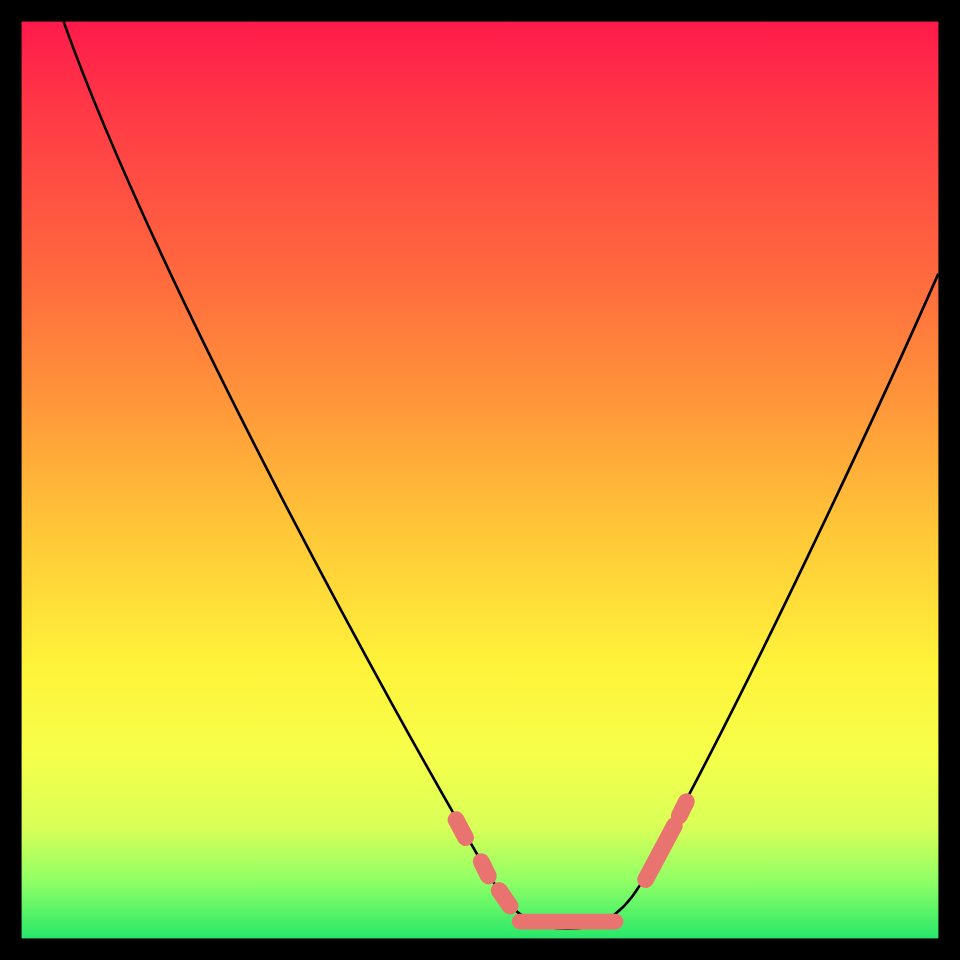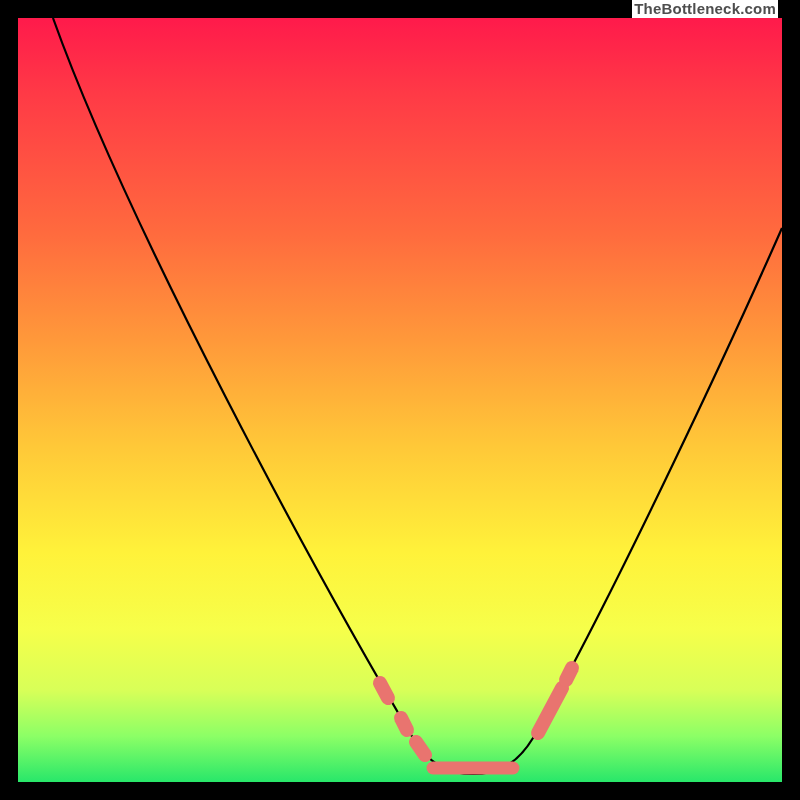--- a/index.html
+++ b/index.html
@@ -75,14 +75,13 @@
       <path fill="none" stroke="#e9746f" stroke-width="14" stroke-linecap="round" d="M 362 665 L 370 680"></path>
       <path fill="none" stroke="#e9746f" stroke-width="14" stroke-linecap="round" d="M 383 700 L 389 712"></path>
       <path fill="none" stroke="#e9746f" stroke-width="14" stroke-linecap="round" d="M 398 724 L 407 737"></path>
 
       <path fill="none" stroke="#e9746f" stroke-width="13" stroke-linecap="round" d="M 415 750 L 495 750"></path>
 
       <path fill="none" stroke="#e9746f" stroke-width="14" stroke-linecap="round" d="M 520 715 L 544 670"></path>
       <path fill="none" stroke="#e9746f" stroke-width="14" stroke-linecap="round" d="M 548 662 L 554 650"></path>
     </svg>
   </div>
-  <div class="watermark">TheBottleneck.com</div>
 </div>
 
 </body></html>

